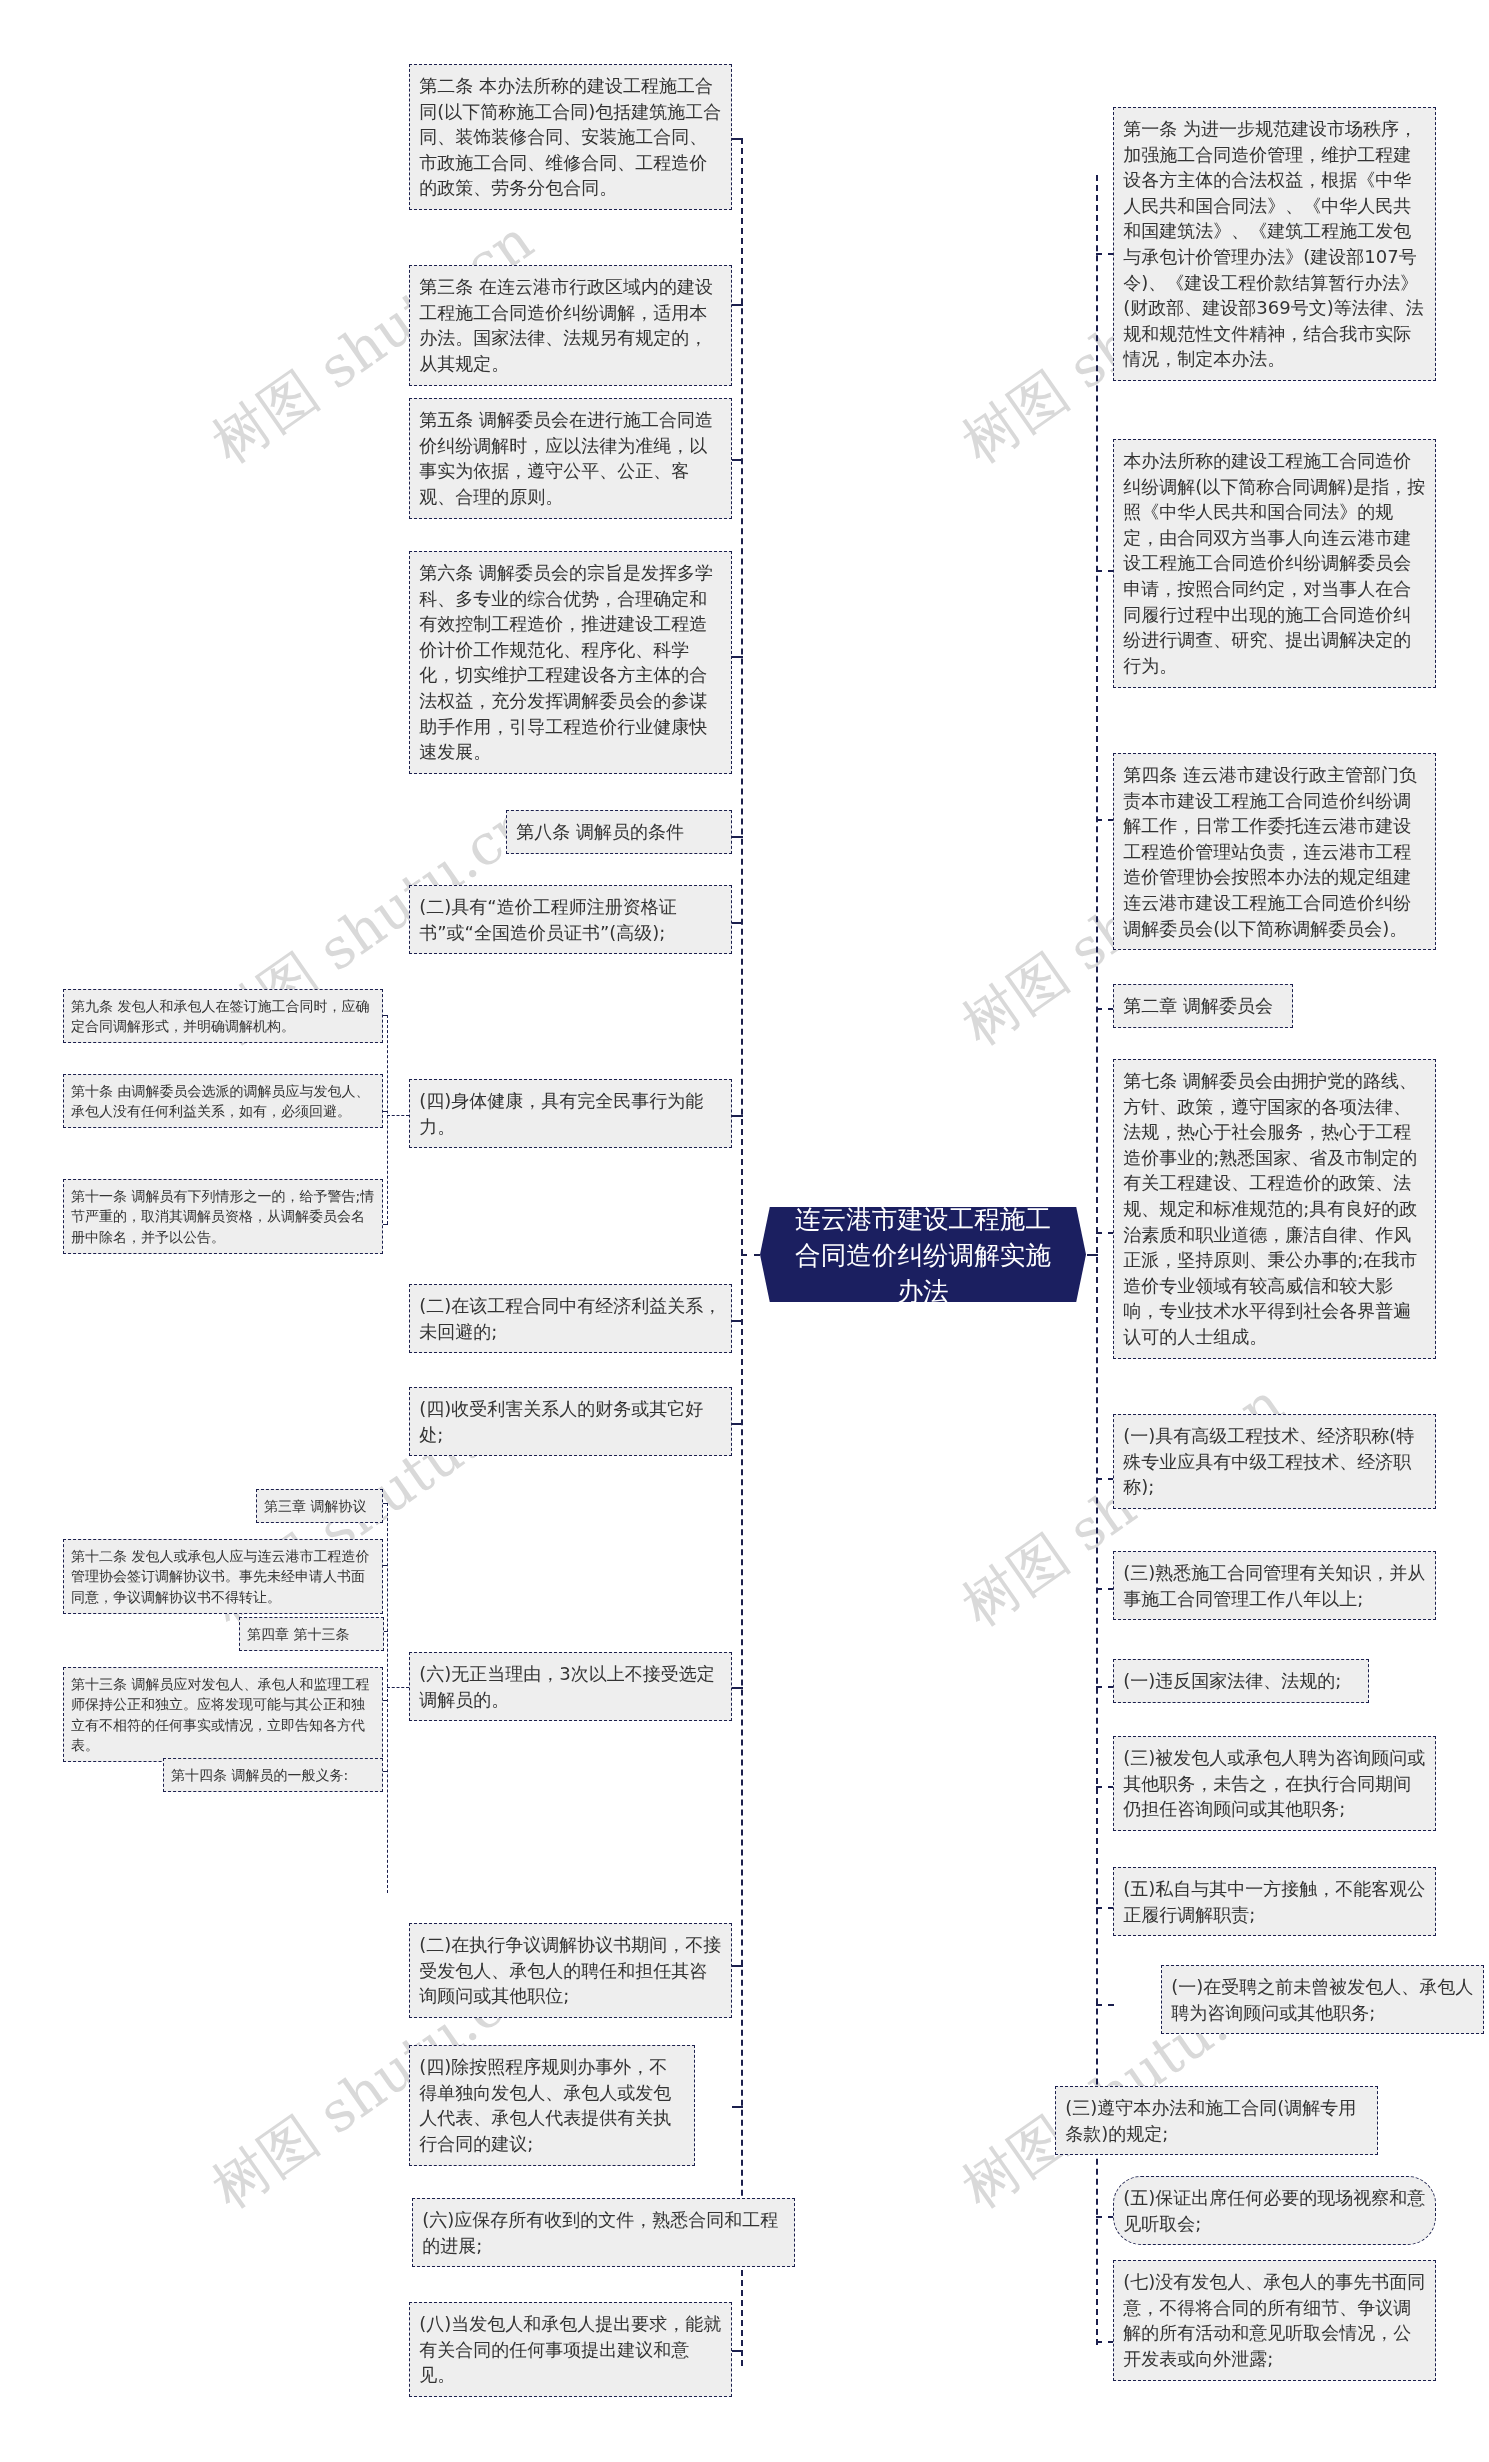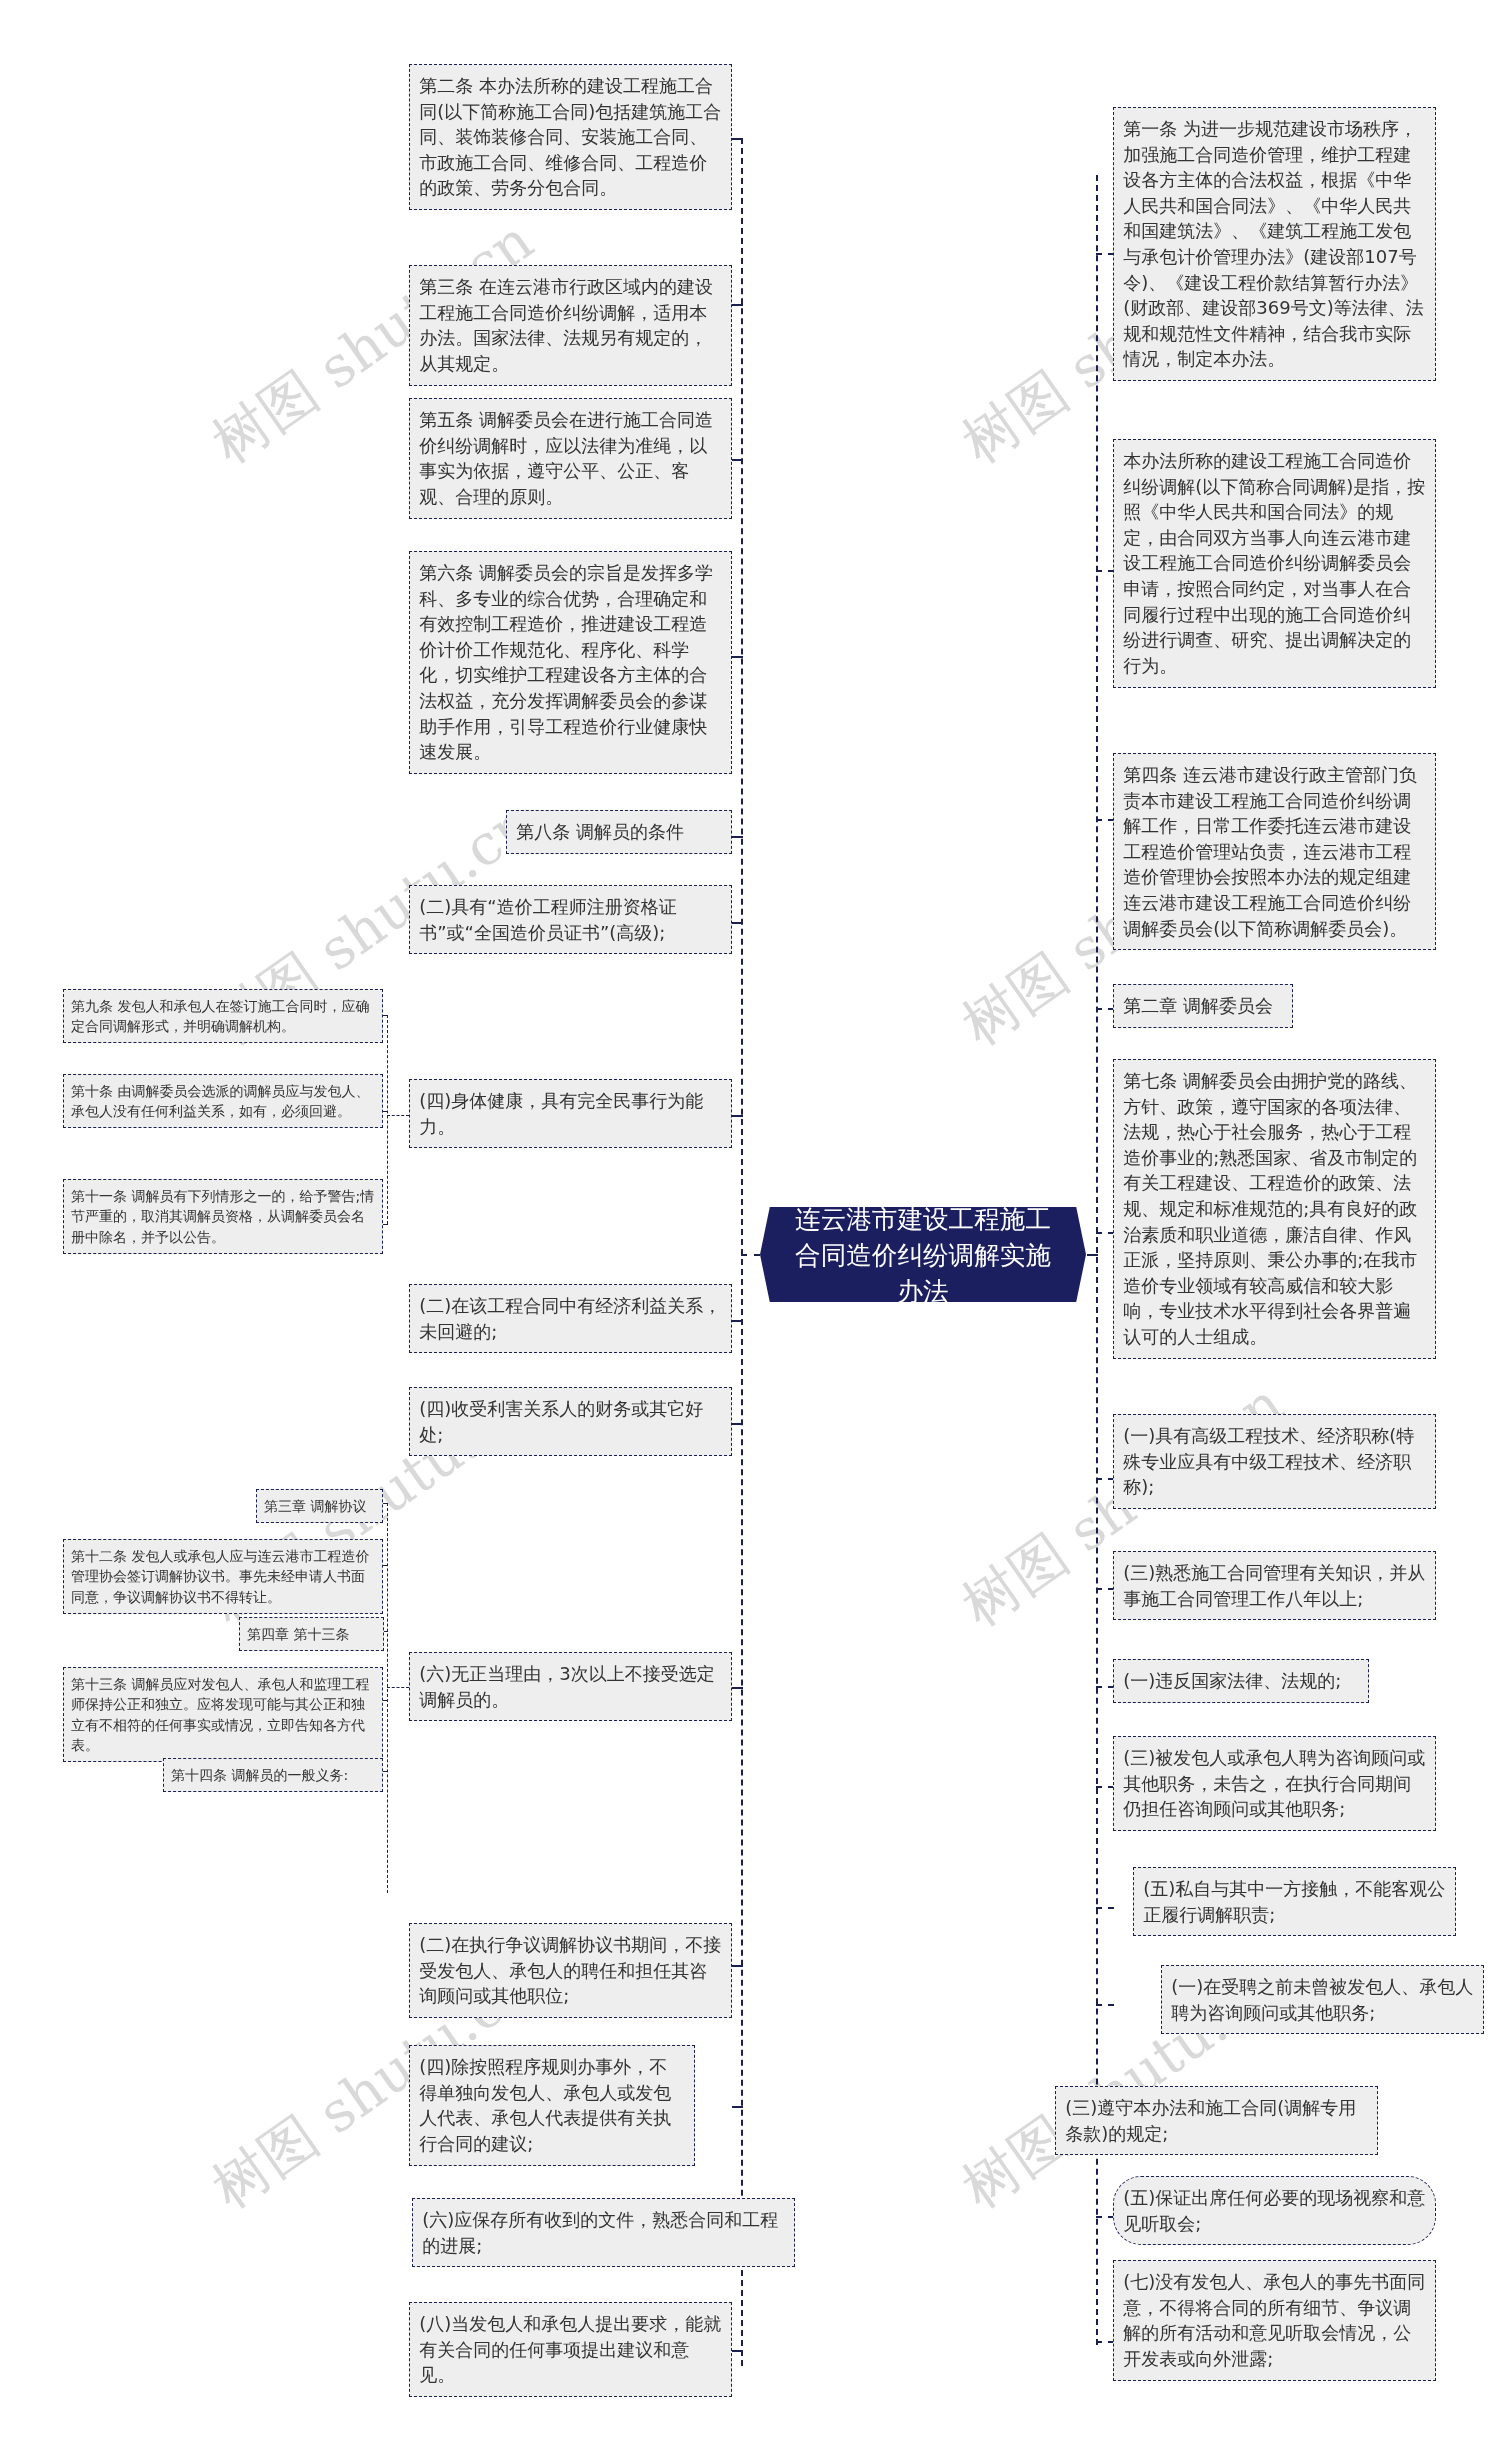--- a/index.html
+++ b/index.html
@@ -105,18 +105,18 @@
 
 <div class="node" style="left:1113px;top:107px;width:323px;">第一条 为进一步规范建设市场秩序，加强施工合同造价管理，维护工程建设各方主体的合法权益，根据《中华人民共和国合同法》、《中华人民共和国建筑法》、《建筑工程施工发包与承包计价管理办法》(建设部107号令)、《建设工程价款结算暂行办法》(财政部、建设部369号文)等法律、法规和规范性文件精神，结合我市实际情况，制定本办法。</div>
 <div class="node" style="left:1113px;top:439px;width:323px;">本办法所称的建设工程施工合同造价纠纷调解(以下简称合同调解)是指，按照《中华人民共和国合同法》的规定，由合同双方当事人向连云港市建设工程施工合同造价纠纷调解委员会申请，按照合同约定，对当事人在合同履行过程中出现的施工合同造价纠纷进行调查、研究、提出调解决定的行为。</div>
 <div class="node" style="left:1113px;top:721px;width:323px;margin-top:32px;">第四条 连云港市建设行政主管部门负责本市建设工程施工合同造价纠纷调解工作，日常工作委托连云港市建设工程造价管理站负责，连云港市工程造价管理协会按照本办法的规定组建连云港市建设工程施工合同造价纠纷调解委员会(以下简称调解委员会)。</div>
 <div class="node" style="left:1113px;top:984px;width:180px;">第二章 调解委员会</div>
 <div class="node" style="left:1113px;top:1059px;width:323px;">第七条 调解委员会由拥护党的路线、方针、政策，遵守国家的各项法律、法规，热心于社会服务，热心于工程造价事业的;熟悉国家、省及市制定的有关工程建设、工程造价的政策、法规、规定和标准规范的;具有良好的政治素质和职业道德，廉洁自律、作风正派，坚持原则、秉公办事的;在我市造价专业领域有较高威信和较大影响，专业技术水平得到社会各界普遍认可的人士组成。</div>
 <div class="node" style="left:1113px;top:1414px;width:323px;">(一)具有高级工程技术、经济职称(特殊专业应具有中级工程技术、经济职称);</div>
 <div class="node" style="left:1113px;top:1551px;width:323px;">(三)熟悉施工合同管理有关知识，并从事施工合同管理工作八年以上;</div>
 <div class="node" style="left:1113px;top:1659px;width:256px;">(一)违反国家法律、法规的;</div>
 <div class="node" style="left:1113px;top:1736px;width:323px;">(三)被发包人或承包人聘为咨询顾问或其他职务，未告之，在执行合同期间仍担任咨询顾问或其他职务;</div>
-<div class="node" style="left:1113px;top:1867px;width:323px;margin-left:20px;">(五)私自与其中一方接触，不能客观公正履行调解职责;</div>
+<div class="node" style="left:1113px;top:1867px;width:323px;">(五)私自与其中一方接触，不能客观公正履行调解职责;</div>
 <div class="node" style="left:1161px;top:1965px;width:323px;">(一)在受聘之前未曾被发包人、承包人聘为咨询顾问或其他职务;</div>
 <div class="node" style="left:1055px;top:2074px;width:323px;margin-top:12px;">(三)遵守本办法和施工合同(调解专用条款)的规定;</div>
 <div class="node" style="left:1113px;top:2176px;width:323px;border-radius:28px;">(五)保证出席任何必要的现场视察和意见听取会;</div>
 <div class="node" style="left:1113px;top:2260px;width:323px;">(七)没有发包人、承包人的事先书面同意，不得将合同的所有细节、争议调解的所有活动和意见听取会情况，公开发表或向外泄露;</div>
 
 
 </body></html>

